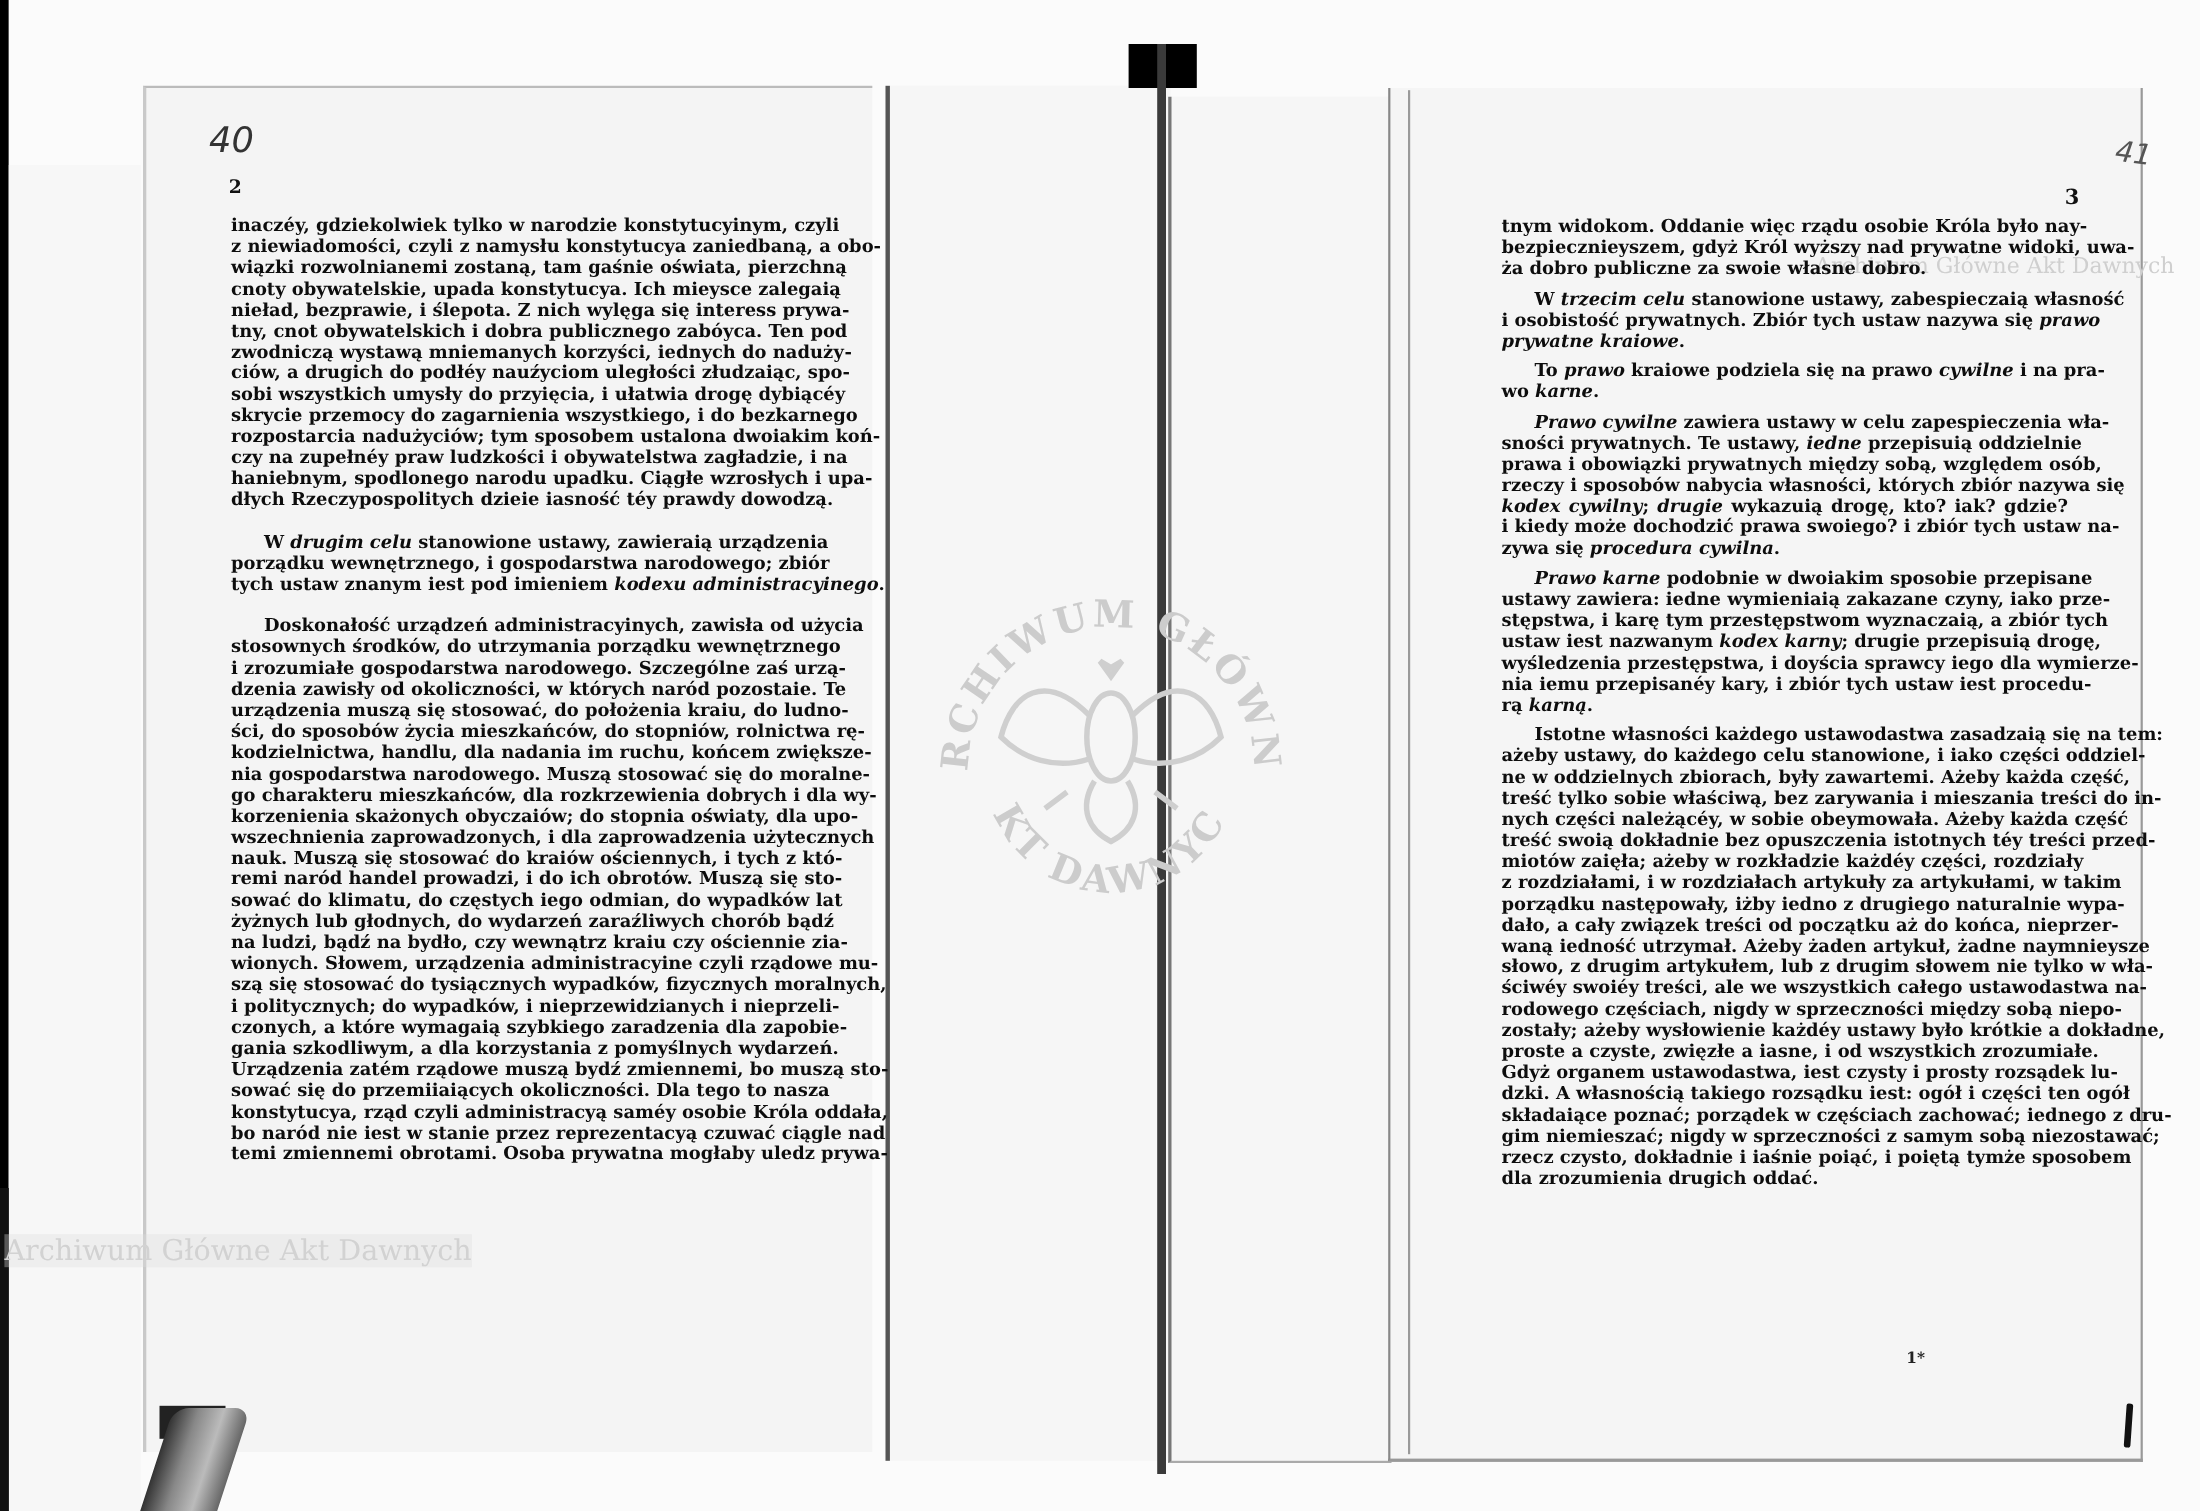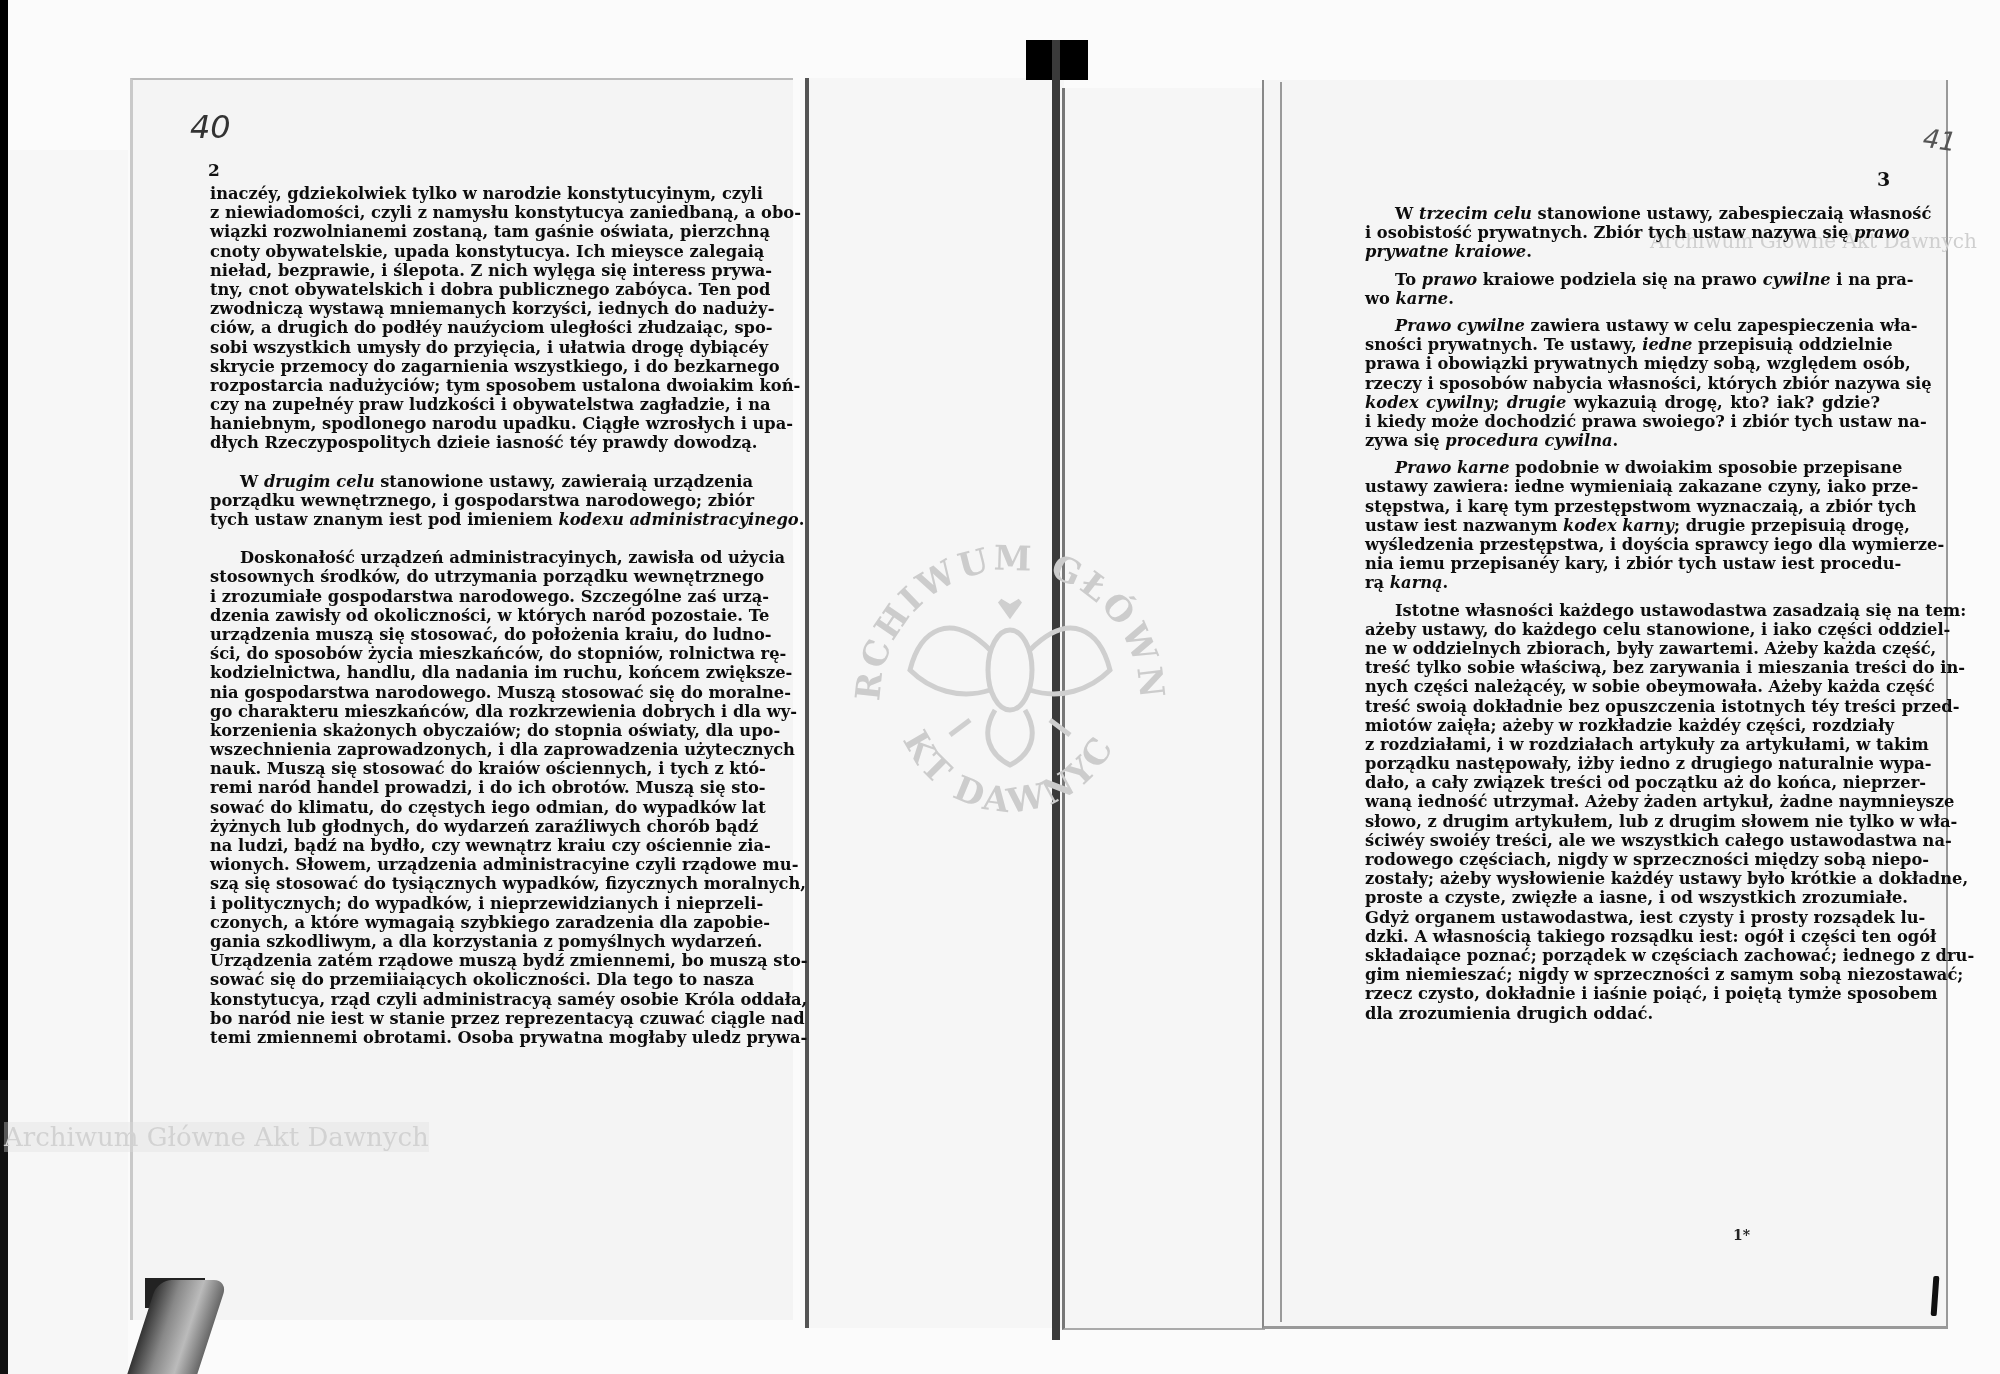--- a/index.html
+++ b/index.html
@@ -32,21 +32,21 @@
   .stamp svg { width: 100%; height: 100%; }
 
   .handnum { position: absolute; font-family: "DejaVu Sans", sans-serif; font-style: italic; color: #333; }
   .handnum.l { left: 190px; top: 108px; font-size: 32px; }
   .handnum.r { left: 1923px; top: 125px; font-size: 26px; transform: rotate(8deg); color: #555; }
   .pagenum { position: absolute; font-weight: bold; font-size: 17px; color: #111; }
   .pagenum.l { left: 208px; top: 160px; }
   .pagenum.r { left: 1877px; top: 168px; font-size: 19px; }
 
   .col { position: absolute; font-weight: bold; color: #0d0d0d; font-size: 16.3px; line-height: 19.2px; }
-  .col.l { left: 210px; top: 184px; width: 520px; }
+  .col.l { left: 210px; top: 195px; width: 520px; }
   .col.r { left: 1365px; top: 196px; width: 515px; }
   .line { display: block; white-space: nowrap; text-align: justify; text-align-last: justify; height: 19.2px; overflow: visible; }
   .line.last { text-align-last: left; }
   .para-gap { height: 19px; }
   .para-gap.sm { height: 8px; }
   .indent { padding-left: 30px; }
   .it { font-style: italic; font-weight: bold; }
   .sig { position: absolute; left: 1733px; top: 1227px; font-weight: bold; font-size: 14px; color: #222; }
   .mark-r { position: absolute; left: 1932px; top: 1276px; width: 6px; height: 40px; background: #111; border-radius: 2px; transform: rotate(4deg); }
   .crease { position: absolute; background: #cfcfcf; }
@@ -148,20 +148,25 @@
       <span class="line">sować się do przemiiaiących okoliczności. Dla tego to nasza</span>
       <span class="line">konstytucya, rząd czyli administracyą saméy osobie Króla oddała,</span>
       <span class="line">bo naród nie iest w stanie przez reprezentacyą czuwać ciągle nad</span>
       <span class="line last">temi zmiennemi obrotami. Osoba prywatna mogłaby uledz prywa-</span>
     </div>
   </div>
 
 <div class="handnum r">41</div>
 <div class="pagenum r">3</div>
 <div class="col r" id="col-right">
+    <div>
+      <span class="line">tnym widokom. Oddanie więc rządu osobie Króla było nay-</span>
+      <span class="line">bezpiecznieyszem, gdyż Król wyższy nad prywatne widoki, uwa-</span>
+      <span class="line last">ża dobro publiczne za swoie własne dobro.</span>
+    </div>
     <div class="para-gap sm"></div>
     <div>
       <span class="line indent">W <span class="it">trzecim</span> <span class="it">celu</span> stanowione ustawy, zabespieczaią własność</span>
       <span class="line">i osobistość prywatnych. Zbiór tych ustaw nazywa się <span class="it">prawo</span></span>
       <span class="line last"><span class="it">prywatne</span> <span class="it">kraiowe</span>.</span>
     </div>
     <div class="para-gap sm"></div>
     <div>
       <span class="line indent">To <span class="it">prawo</span> kraiowe podziela się na prawo <span class="it">cywilne</span> i na pra-</span>
       <span class="line last">wo <span class="it">karne</span>.</span>

